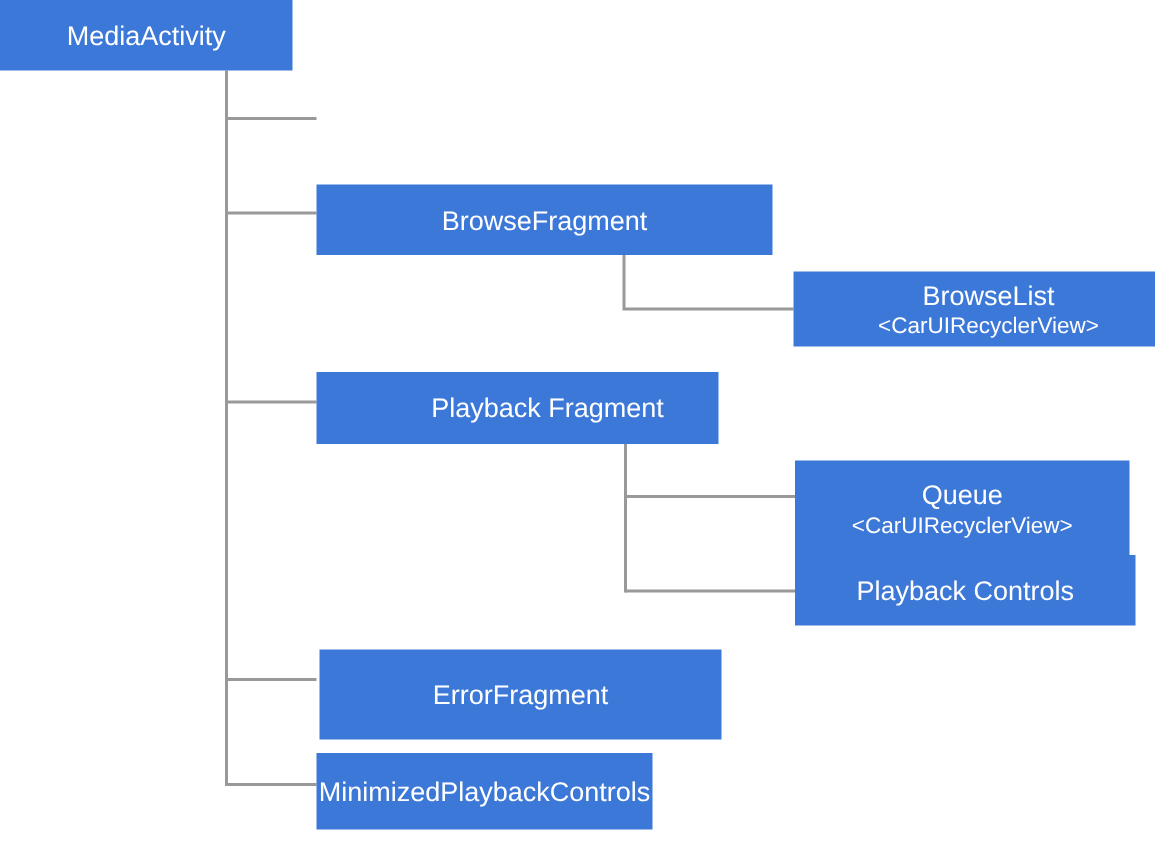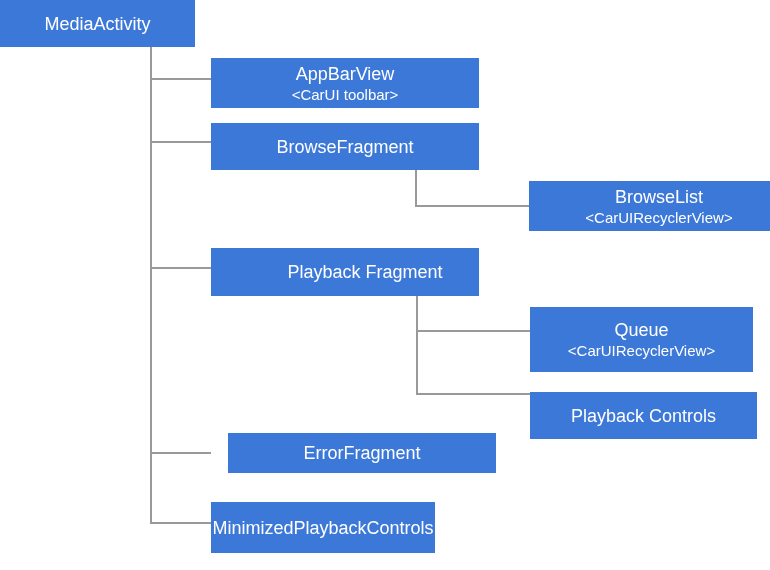--- a/index.html
+++ b/index.html
@@ -38,26 +38,26 @@
     line-height: 22px;
     white-space: nowrap;
   }
   .node .sublabel {
     font-size: 15px;
     line-height: 19px;
     white-space: nowrap;
   }
   #node-media-activity            { left: 0px;   top: 0px;   width: 195px; height: 47px; justify-content: center; }
   #node-app-bar-view              { left: 211px; top: 58px;  width: 268px; height: 50px; }
-  #node-browse-fragment           { left: 211px; top: 123px; width: 268px; height: 47px; }
+  #node-browse-fragment           { left: 211px; top: 123px; width: 304px; height: 47px; }
   #node-browse-list               { left: 529px; top: 181px; width: 260px; height: 50px; }
   #node-playback-fragment         { left: 211px; top: 248px; width: 268px; height: 48px; padding-left: 40px; }
   #node-queue                     { left: 530px; top: 307px; width: 223px; height: 65px; }
-  #node-playback-controls         { left: 530px; top: 392px; width: 227px; height: 47px; }
-  #node-error-fragment            { left: 228px; top: 433px; width: 268px; height: 40px; }
+  #node-playback-controls         { left: 530px; top: 370px; width: 227px; height: 47px; }
+  #node-error-fragment            { left: 213px; top: 433px; width: 268px; height: 60px; }
   #node-minimized-playback-controls { left: 211px; top: 502px; width: 224px; height: 51px; }
 </style>
 </head>
 <body>
 
 <div class="canvas">
 
   <svg class="connectors" viewBox="0 0 770 570" xmlns="http://www.w3.org/2000/svg">
 
     <line x1="151" y1="47" x2="151" y2="524"></line>
@@ -72,24 +72,20 @@
 
     <line x1="417" y1="296" x2="417" y2="395"></line>
     <line x1="417" y1="331" x2="530" y2="331"></line>
     <line x1="417" y1="394" x2="530" y2="394"></line>
   </svg>
 
   <div class="node" id="node-media-activity">
     <div class="label">MediaActivity</div>
   </div>
 
-  <div class="node" id="node-app-bar-view">
-    <div class="label">AppBarView</div>
-    <div class="sublabel">&lt;CarUI toolbar&gt;</div>
-  </div>
 
   <div class="node" id="node-browse-fragment">
     <div class="label">BrowseFragment</div>
   </div>
 
   <div class="node" id="node-browse-list">
     <div class="label">BrowseList</div>
     <div class="sublabel">&lt;CarUIRecyclerView&gt;</div>
   </div>
 

